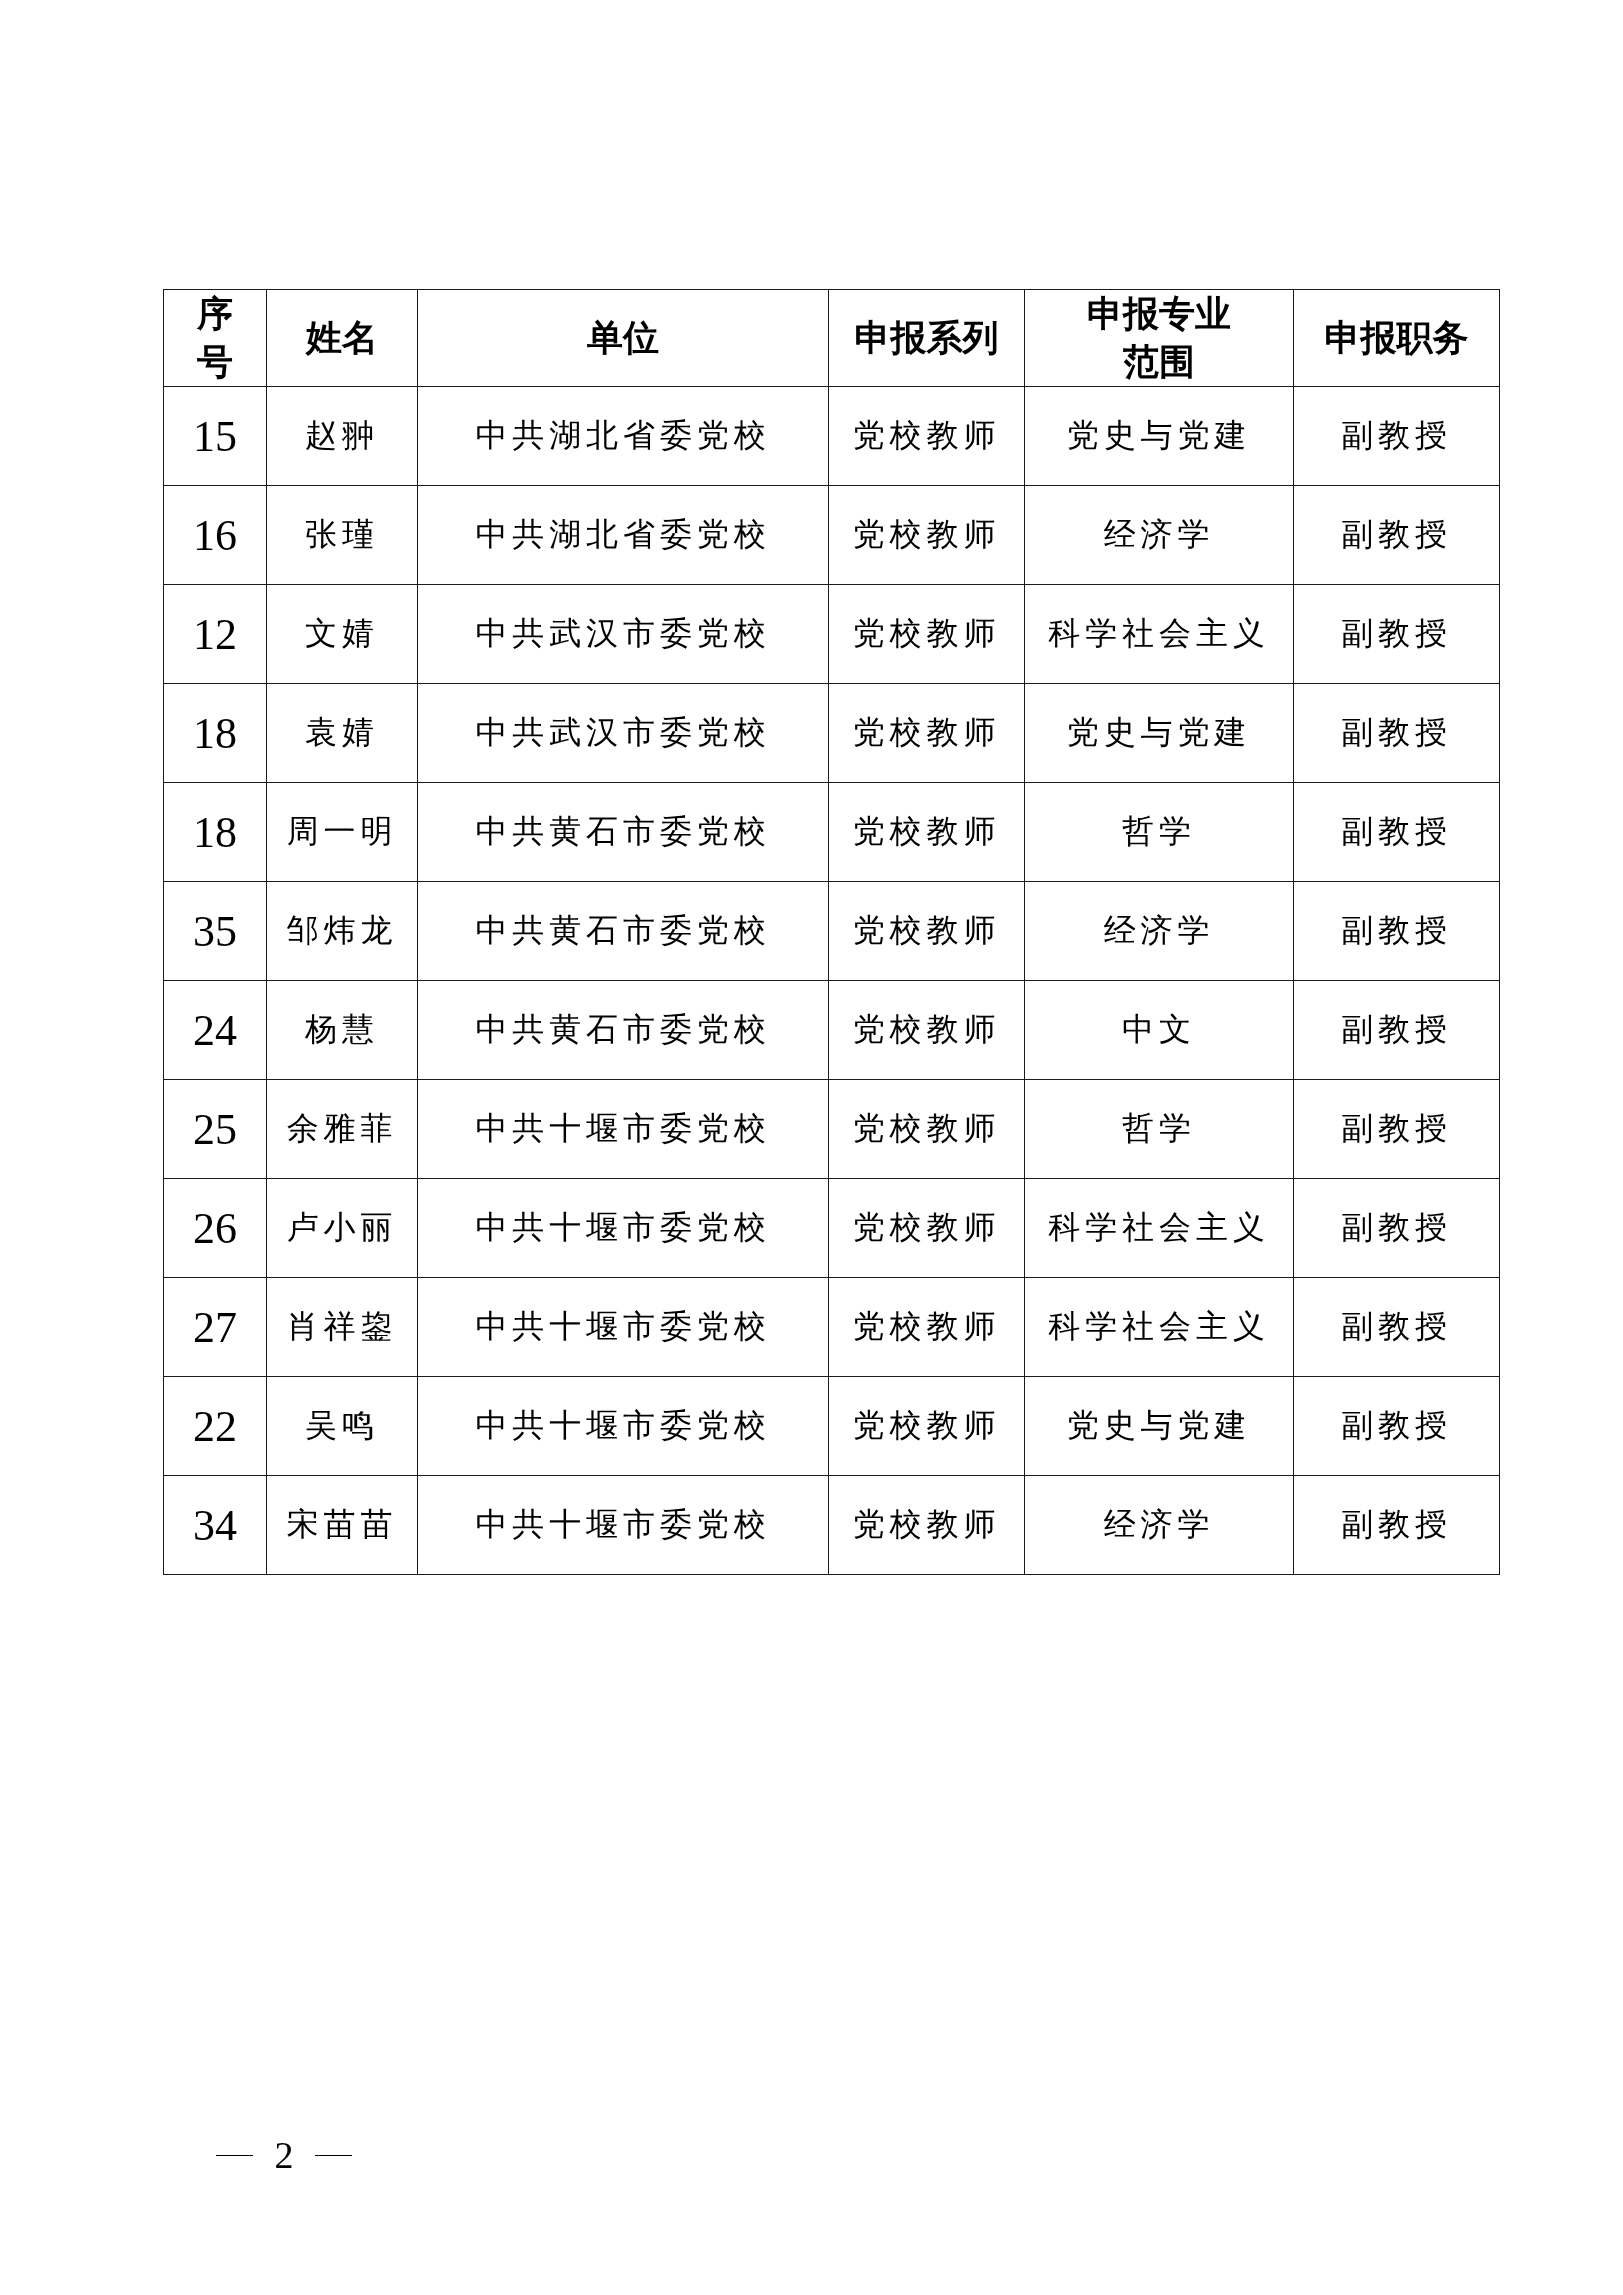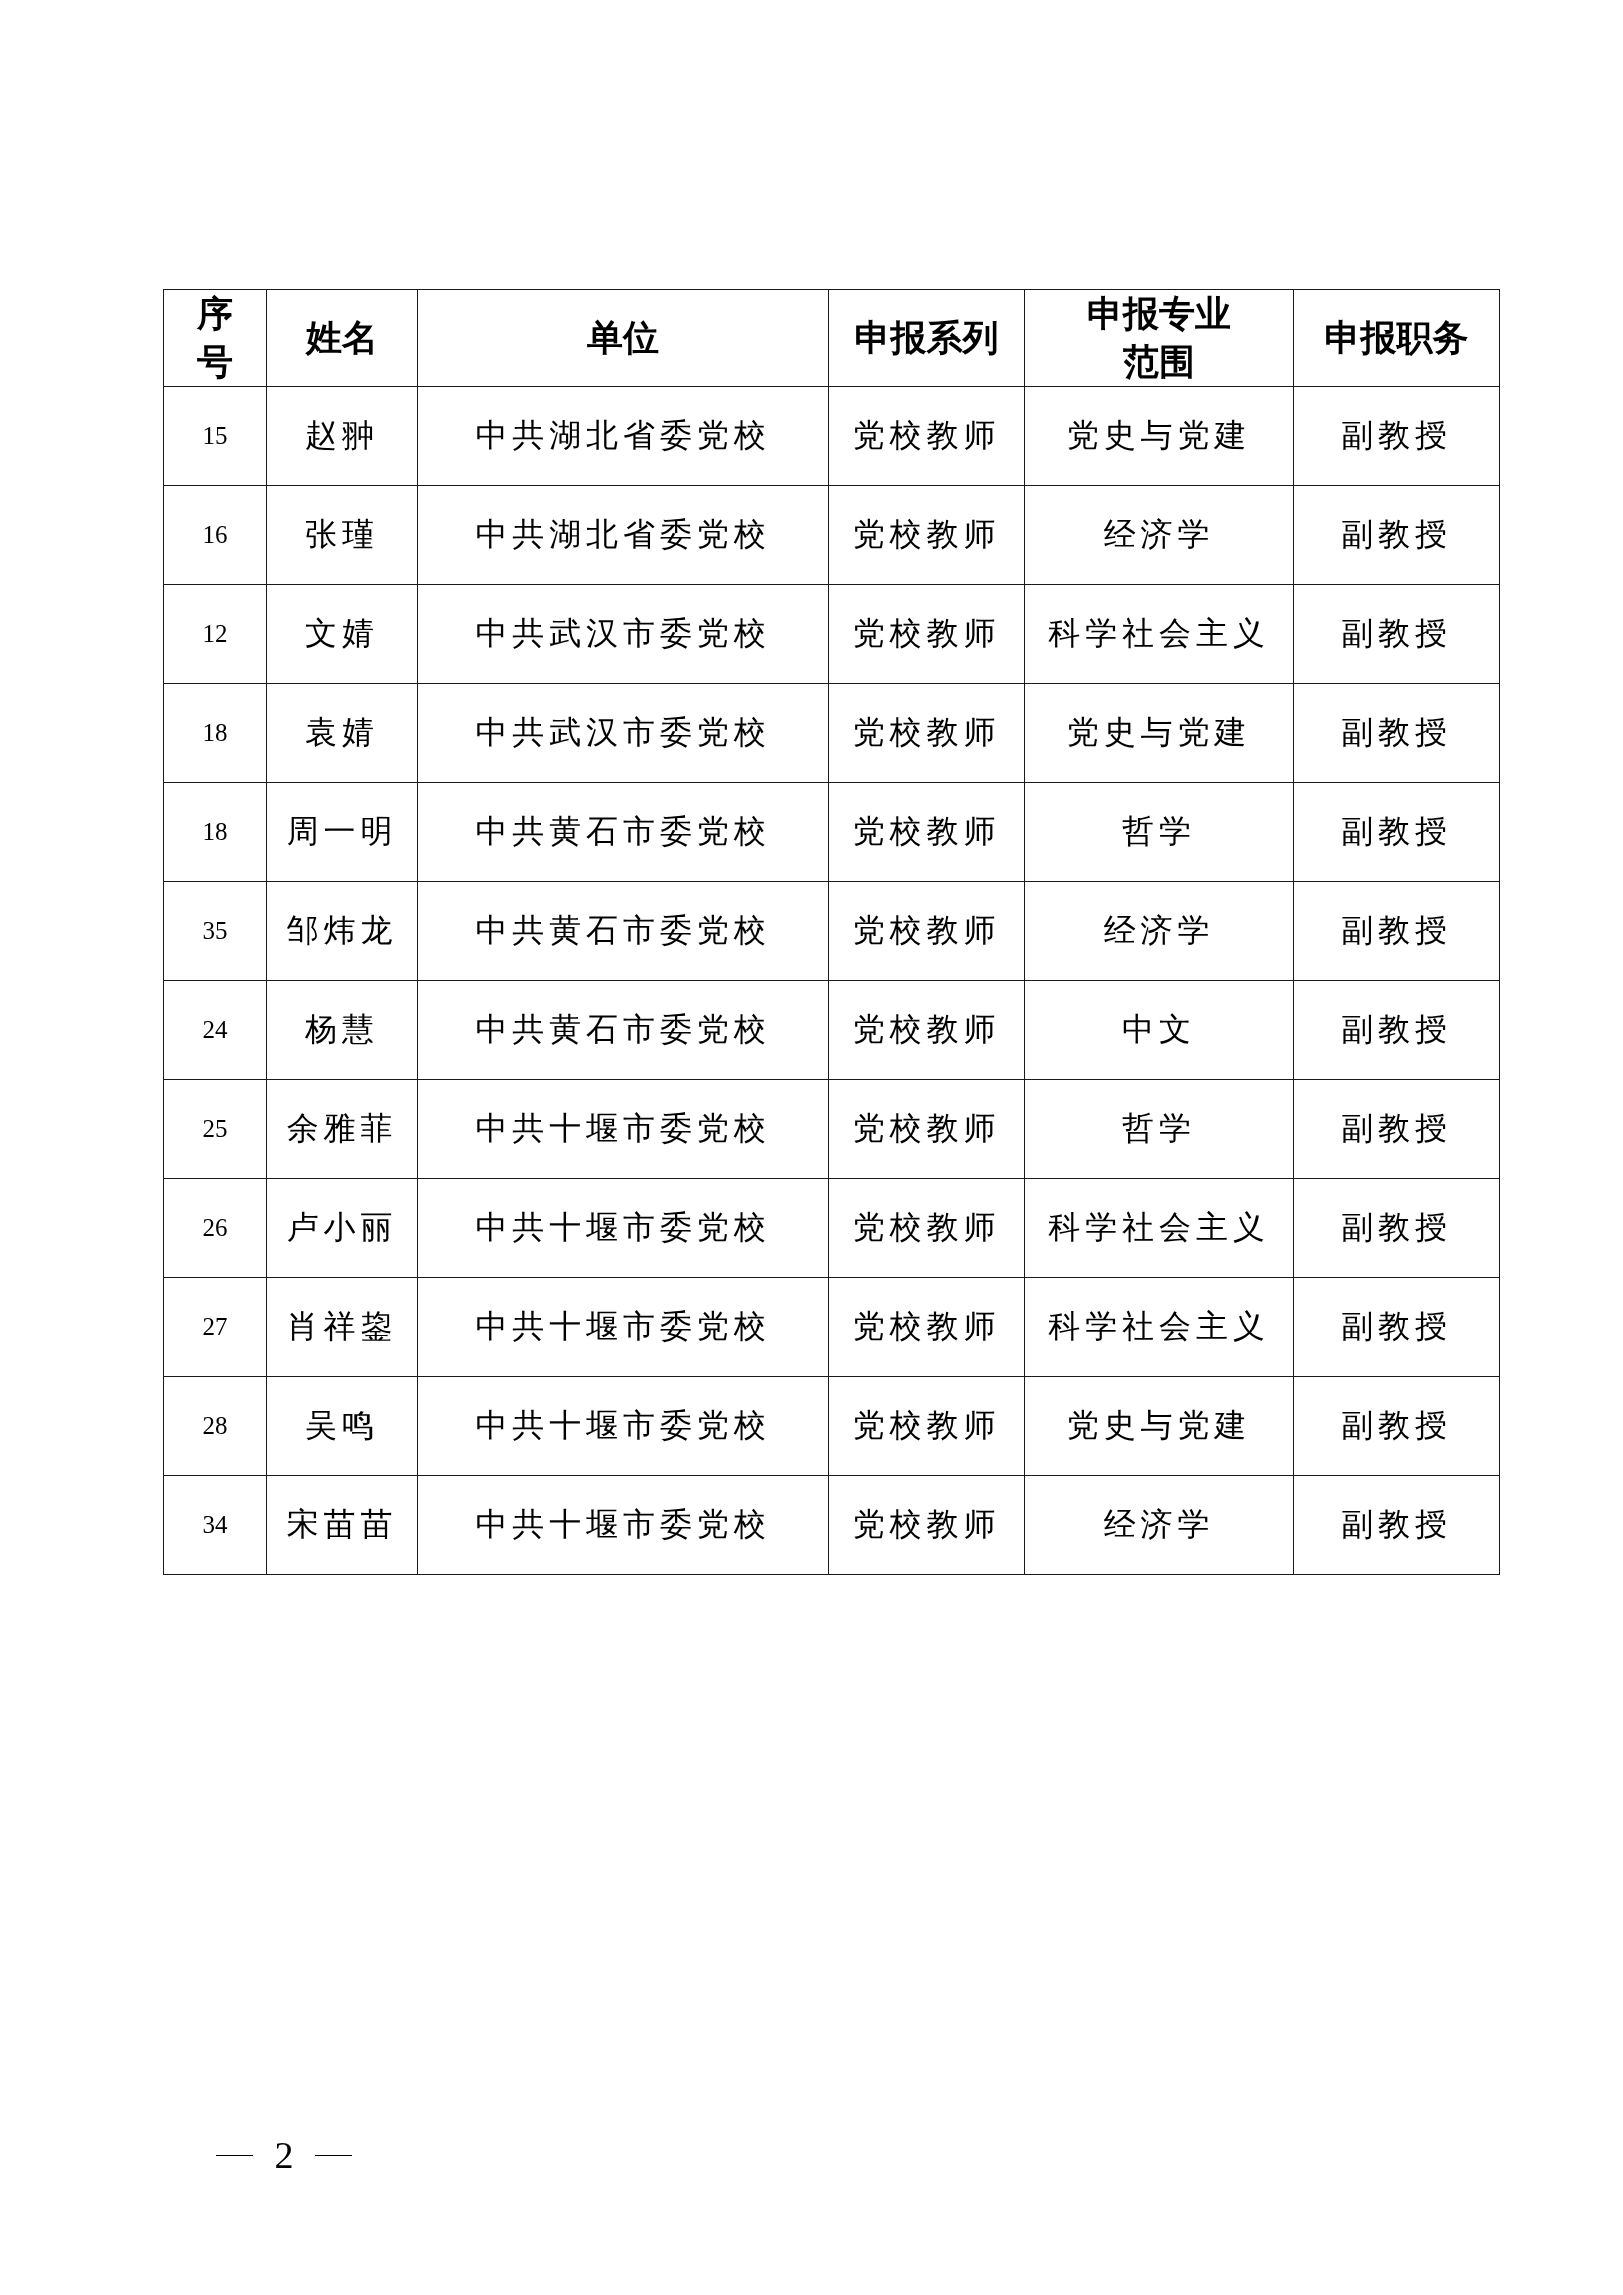--- a/index.html
+++ b/index.html
@@ -25,21 +25,21 @@
   }
   table.roster td {
     height: 98px;
     font-family: "DejaVu Serif", "Liberation Serif", serif;
     font-weight: normal;
     font-size: 32px;
     letter-spacing: 4.9px;
   }
   table.roster td.num {
     font-family: "Liberation Serif", "DejaVu Serif", serif;
-    font-size: 25px;
+    font-size: 44px;
     letter-spacing: 0;
   }
   .col-seq { width: 103px; }
   .col-name { width: 151px; }
   .col-unit { width: 411px; }
   .col-series { width: 196px; }
   .col-spec { width: 269px; }
   .col-title { width: 206px; }
   .hline { display: block; }
   .page-number {
@@ -154,21 +154,21 @@
         </tr>
         <tr>
           <td class="num">27</td>
           <td>肖祥鋆</td>
           <td>中共十堰市委党校</td>
           <td>党校教师</td>
           <td>科学社会主义</td>
           <td>副教授</td>
         </tr>
         <tr>
-          <td class="num">28</td>
+          <td class="num">22</td>
           <td>吴鸣</td>
           <td>中共十堰市委党校</td>
           <td>党校教师</td>
           <td>党史与党建</td>
           <td>副教授</td>
         </tr>
         <tr>
           <td class="num">34</td>
           <td>宋苗苗</td>
           <td>中共十堰市委党校</td>

